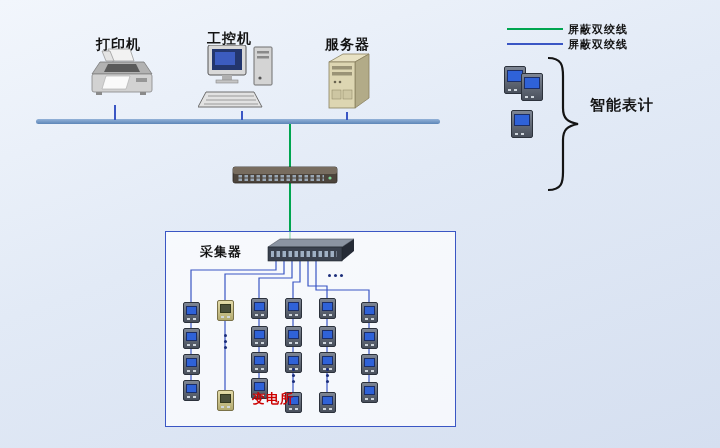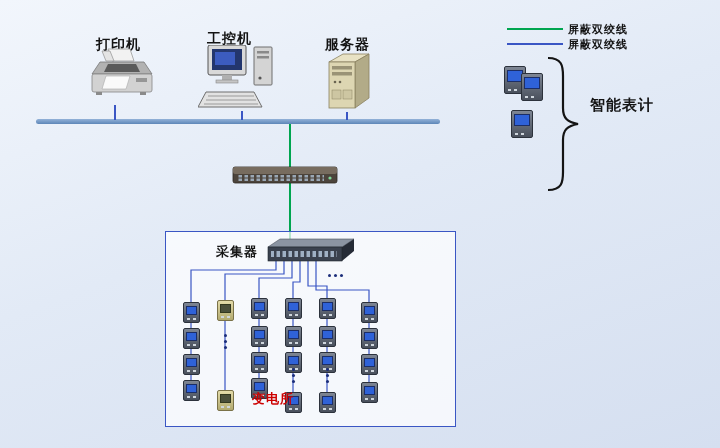--- a/index.html
+++ b/index.html
@@ -120,21 +120,21 @@
     <g stroke="#3a56c4" stroke-width="1.2" fill="none">
       <polyline points="276,260 276,270 191,270 191,390"></polyline>
       <polyline points="284,260 284,274 225,274 225,398"></polyline>
       <polyline points="292,260 292,278 259,278 259,388"></polyline>
       <polyline points="300,260 300,282 293,282 293,400"></polyline>
       <polyline points="308,260 308,286 327,286 327,400"></polyline>
       <polyline points="316,260 316,290 369,290 369,392"></polyline>
     </g>
   </svg>
 
-  <div class="label" style="left:216px;top:243px;font-size:13px;">采集器</div>
+  <div class="label" style="left:200px;top:243px;font-size:13px;">采集器</div>
   <svg class="abs" style="left:264px;top:238px;" width="92" height="26" viewBox="0 0 92 26">
     <defs>
       <pattern id="colports" width="6" height="6" patternUnits="userSpaceOnUse">
         <rect x="0.5" y="0" width="3.5" height="6" fill="#9fb0c4"></rect>
       </pattern>
     </defs>
     <polygon points="4,9 16,1 90,1 78,9" fill="#8b94a2" stroke="#4a515c" stroke-width="0.6"></polygon>
     <polygon points="78,9 90,1 90,13 78,23" fill="#252b36"></polygon>
     <rect x="4" y="9" width="74" height="14" fill="#3a414e" stroke="#20252e" stroke-width="0.6"></rect>
     <rect x="7" y="13" width="66" height="6" fill="url(#colports)"></rect>

